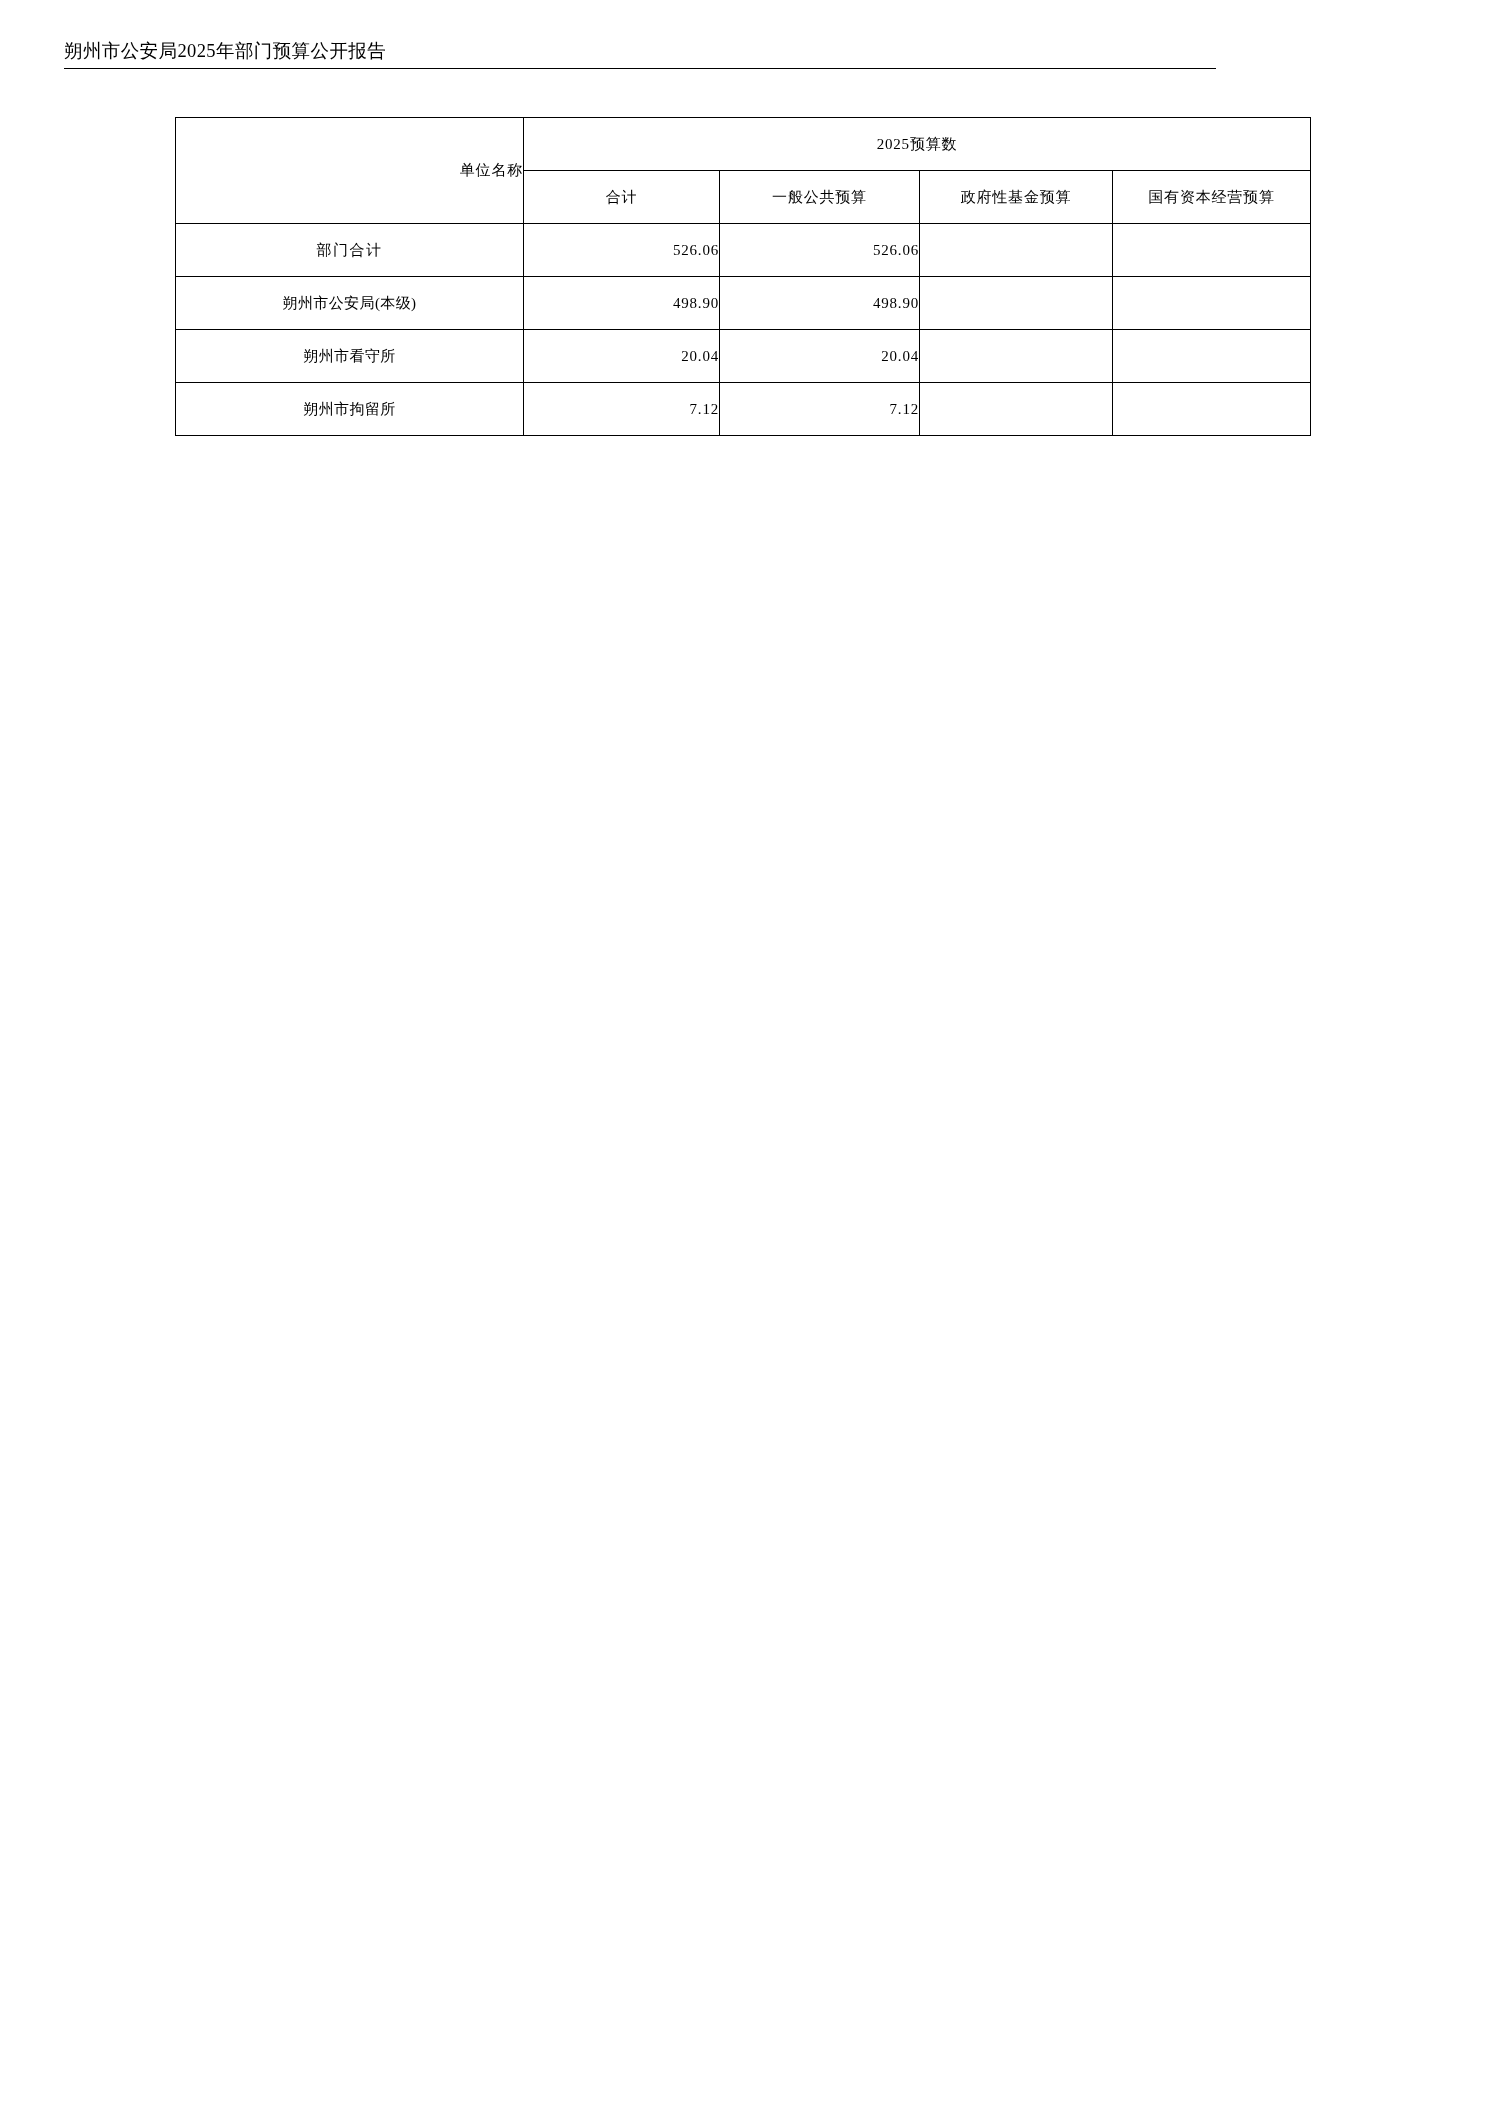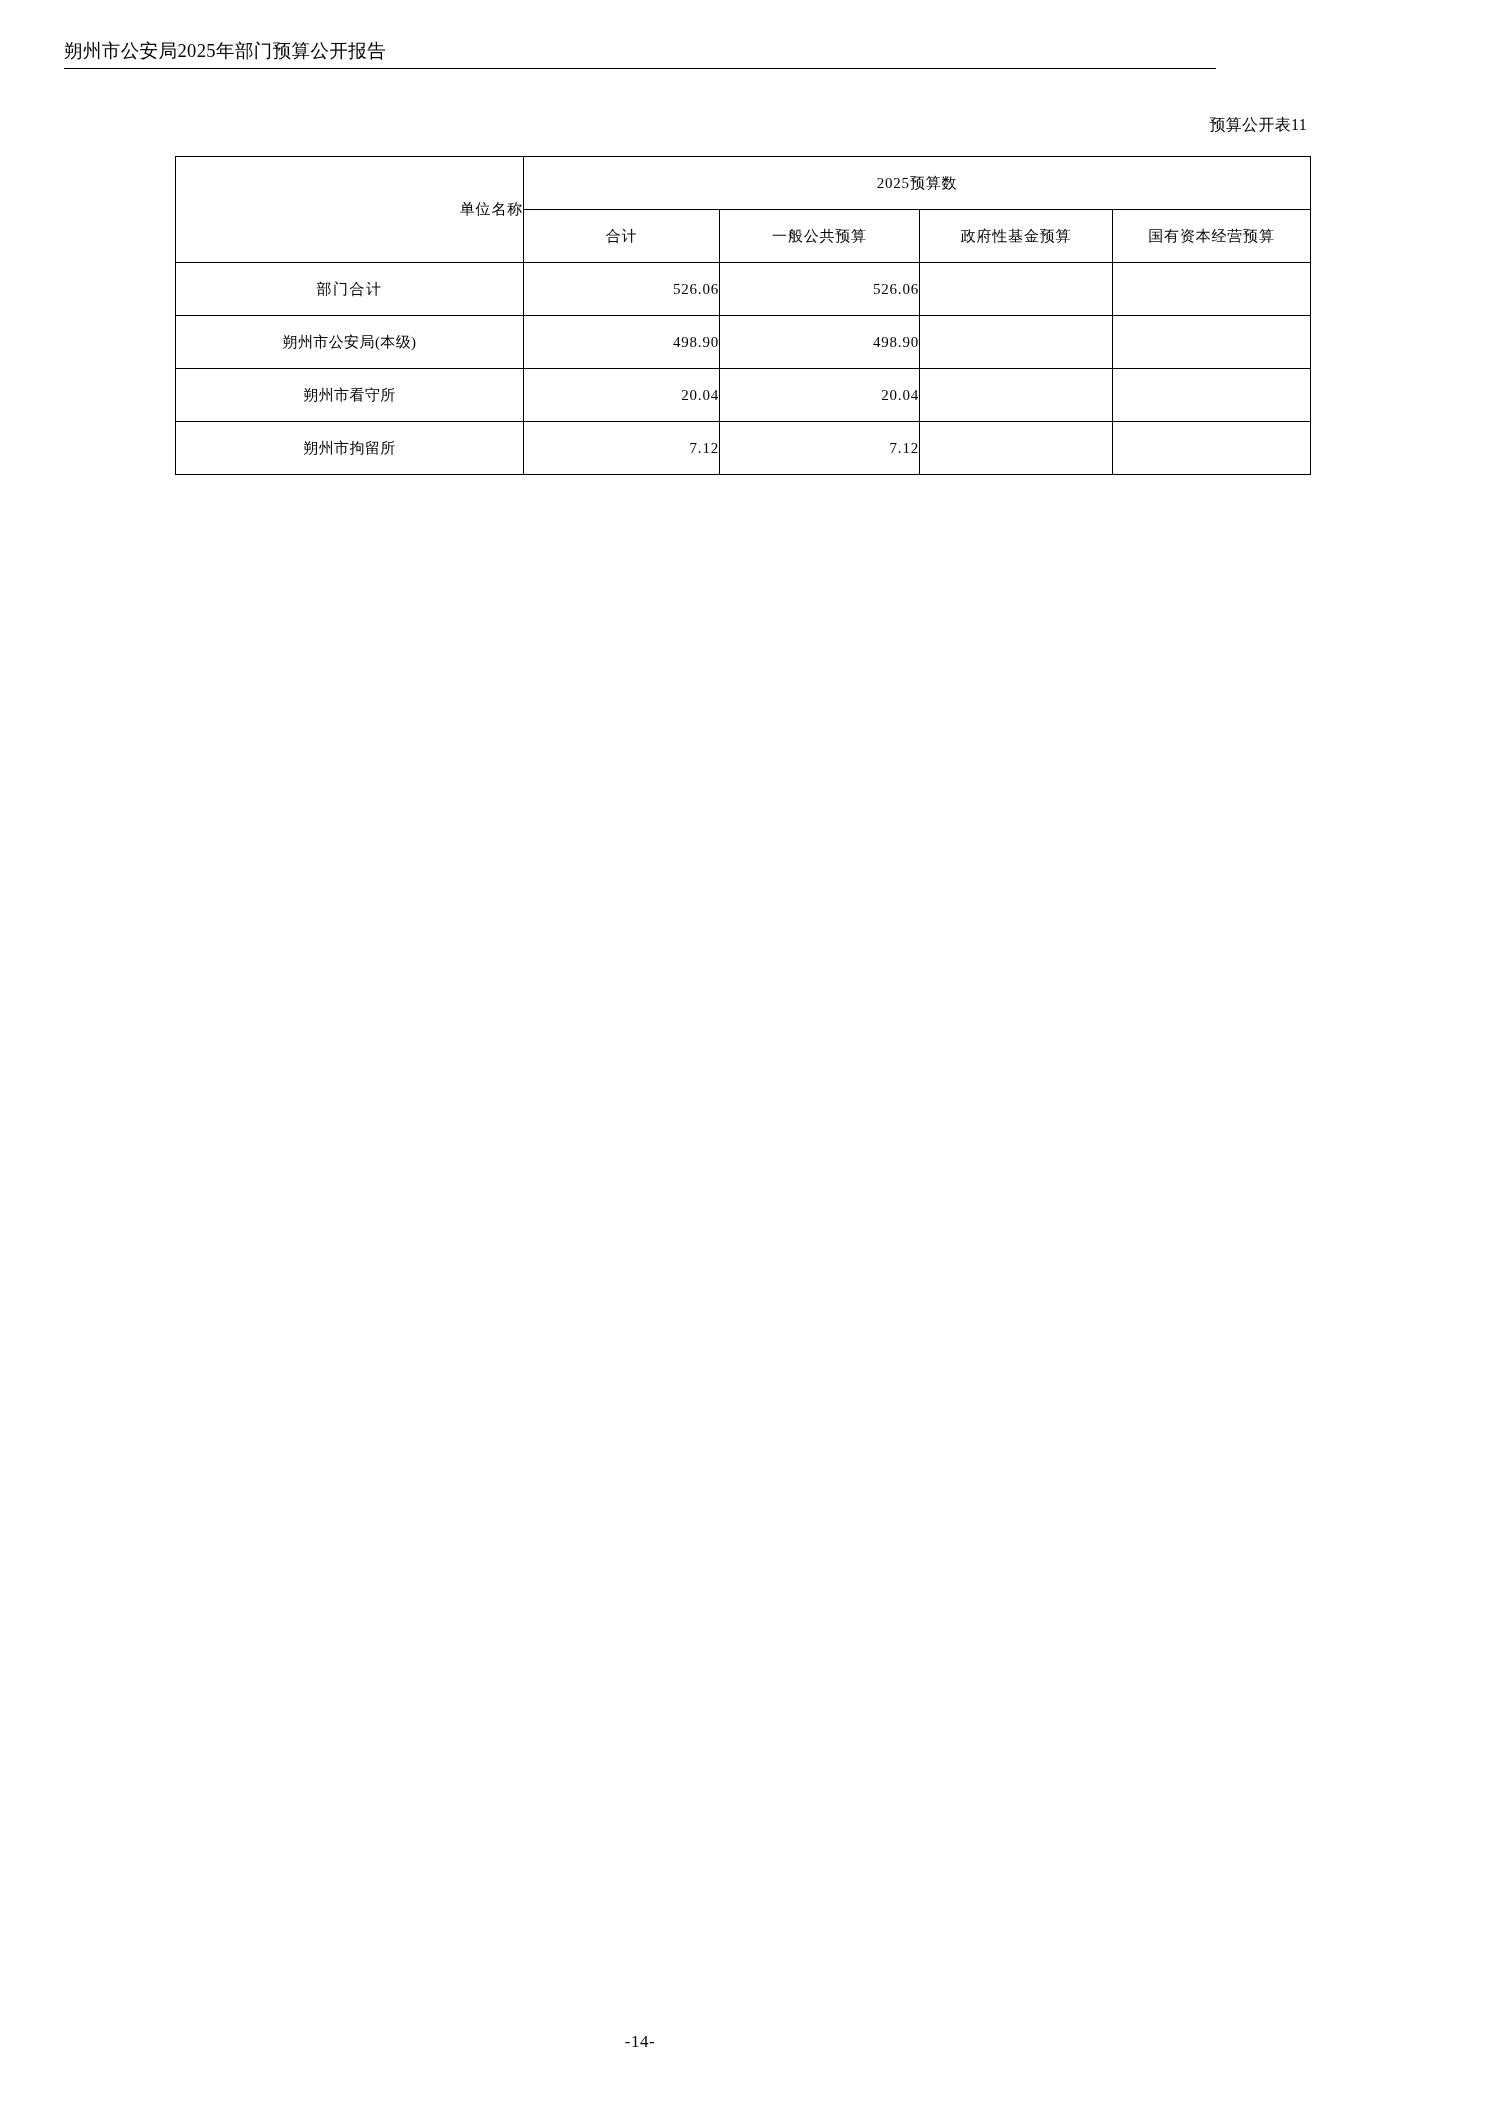--- a/index.html
+++ b/index.html
@@ -156,21 +156,20 @@
 
 <div class="page">
 
   <div class="header">
     <div class="header-text">朔州市公安局2025年部门预算公开报告</div>
     <div class="header-rule"></div>
   </div>
 
   <div class="content">
 
-    <div class="table-index">预算公开表11</div>
 
 
 
     <table class="budget">
       <colgroup>
         <col class="c-name">
         <col class="c-total">
         <col class="c-general">
         <col class="c-gov">
         <col class="c-soe">
@@ -214,17 +213,14 @@
           <td class="cell-num">7.12</td>
           <td class="cell-num">7.12</td>
           <td class="cell-num cell-empty"></td>
           <td class="cell-num cell-empty"></td>
         </tr>
       </tbody>
     </table>
 
   </div>
 
-  <div class="footer">
-    <span>-14-</span>
-  </div>
 
 </div>
 
 </body></html>

